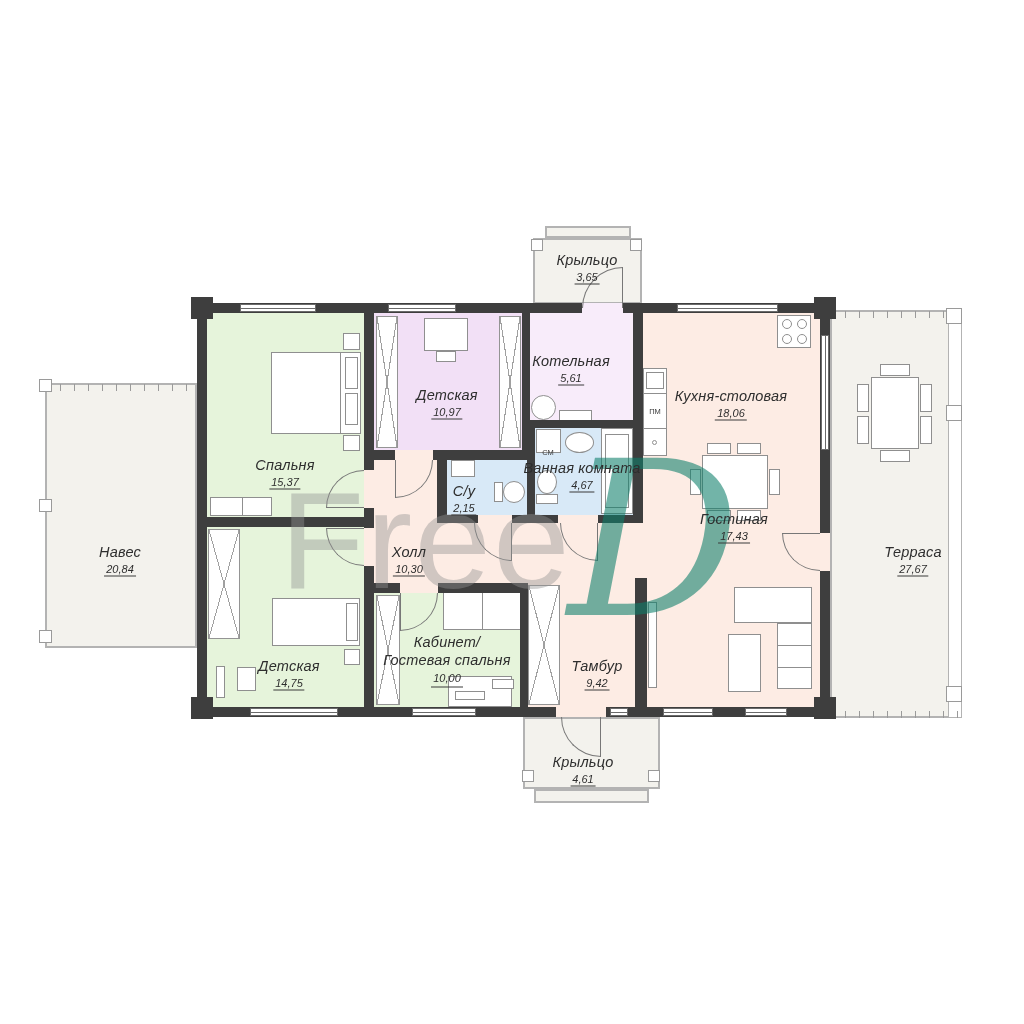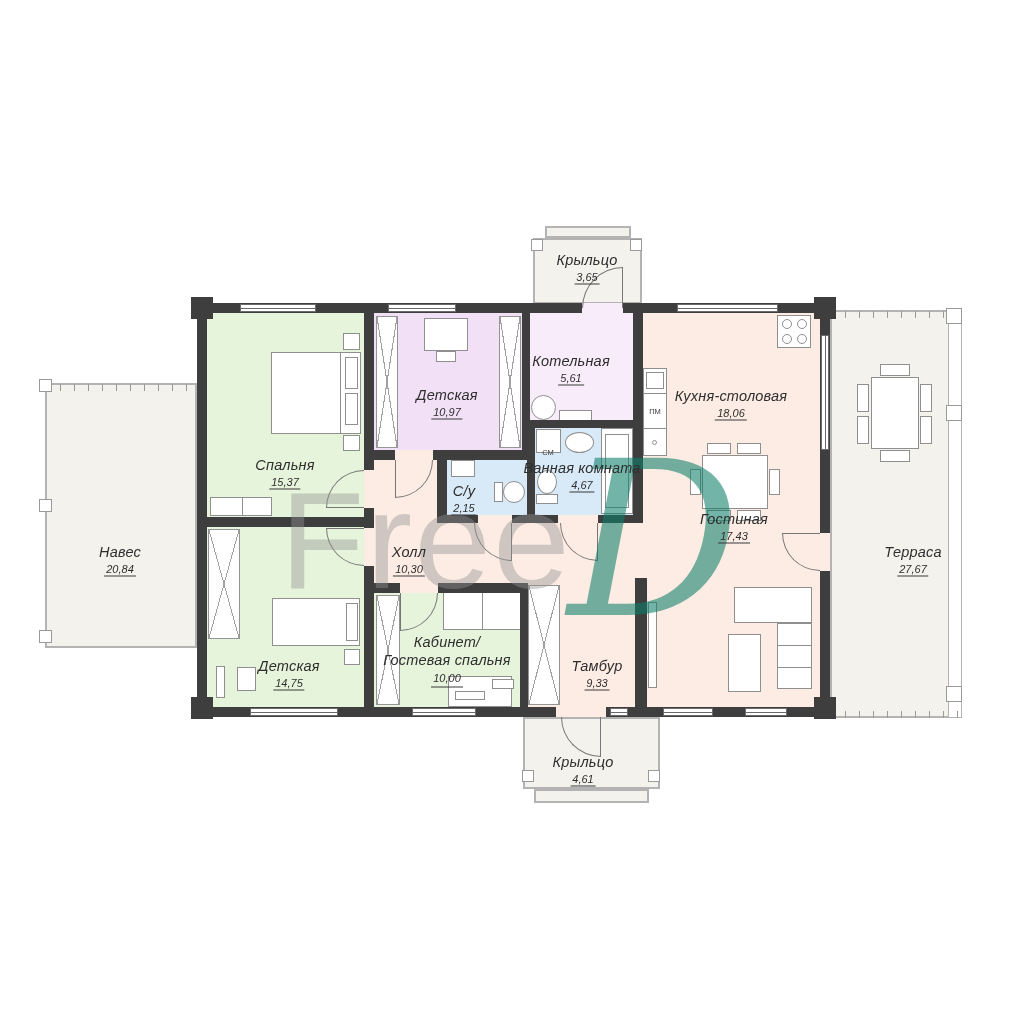--- a/index.html
+++ b/index.html
@@ -240,21 +240,21 @@
       <div class="room-label " style="position: absolute; left: 289px; top: 674px;">
         <div class="rname">Детская</div>
         <div class="rarea"><span>14,75</span></div>
       </div>
       <div class="room-label wrap" style="position: absolute; left: 447px; top: 660px;">
         <div class="rname">Кабинет/Гостевая спальня</div>
         <div class="rarea"><span>10,00</span></div>
       </div>
       <div class="room-label " style="position: absolute; left: 597px; top: 674px;">
         <div class="rname">Тамбур</div>
-        <div class="rarea"><span>9,33</span></div>
+        <div class="rarea"><span>9,42</span></div>
       </div>
       <div class="room-label " style="position: absolute; left: 583px; top: 770px;">
         <div class="rname">Крыльцо</div>
         <div class="rarea"><span>4,61</span></div>
       </div>
       <div class="abs tiny" style="left: 548px; top: 452px;">СМ</div>
       <div class="abs tiny" style="left: 655px; top: 411px;">ПМ</div>
     </div>
 
   <div id="watermark" class="abs">

